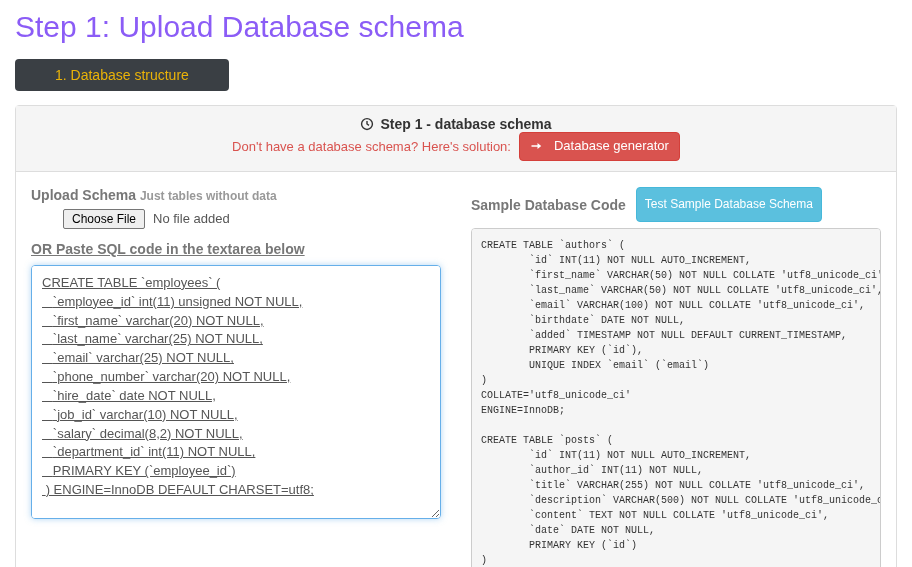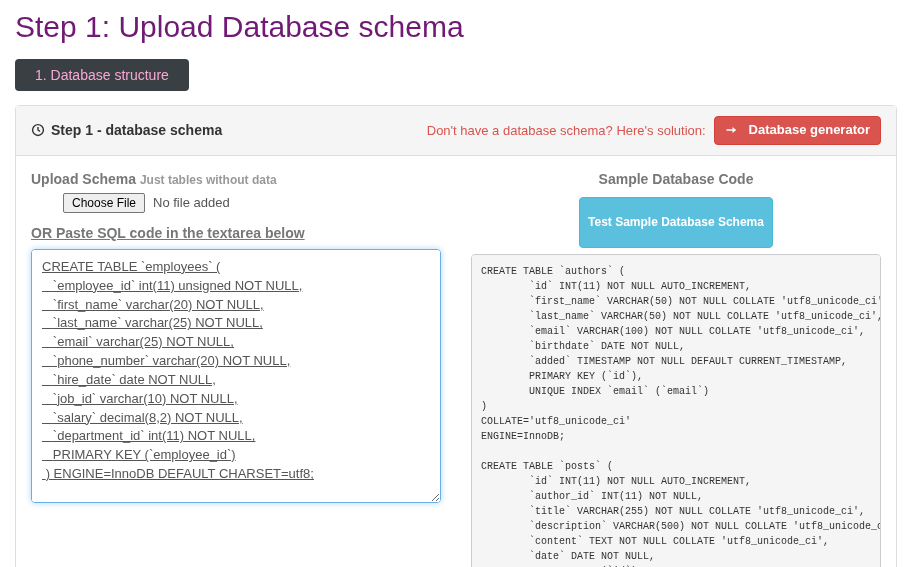--- a/index.html
+++ b/index.html
@@ -1,40 +1,40 @@
 <!DOCTYPE html>
 <html><head>
 <meta charset="utf-8">
 <style>
 * { box-sizing: border-box; margin: 0; padding: 0; }
 body { font-family: "Helvetica Neue", Helvetica, Arial, sans-serif; font-size: 14px; color: #333; background: #fff; width: 912px; }
 .container { padding: 0 15px; }
-h2.page-title { font-size: 30px; font-weight: 500; color: #701a75; margin: 10px 0 15px; }
-.nav-pill { display: inline-block; background: #3a3f44; color: #f9a8d4; padding: 8px 20px; border-radius: 4px; font-size: 14px; }
+h2.page-title { font-size: 30px; font-weight: 500; color: #8b5cf6; margin: 10px 0 15px; }
+.nav-pill { display: inline-block; background: #3a3f44; color: #eab308; padding: 8px 40px; border-radius: 4px; font-size: 14px; }
 .panel { border: 1px solid #ddd; border-radius: 4px; margin-top: 14px; background: #fff; }
-.panel-heading { padding: 10px 15px; border-bottom: 1px solid #ddd; background: #f5f5f5; display: flex; justify-content: space-between; align-items: center; }
+.panel-heading { padding: 10px 15px; border-bottom: 1px solid #ddd; background: #f5f5f5; display: flex; justify-content: space-between; align-items: center; flex-direction: column; }
 .panel-heading .left { display: flex; align-items: center; gap: 6px; font-weight: 700; color: #333; }
 .clock-icon svg { width: 14px; height: 14px; display: block; }
 .panel-heading .right { display: flex; align-items: center; gap: 8px; }
 .red-link { color: #d9534f; font-size: 13px; text-decoration: none; text-align: right; }
-.btn { display: inline-flex; align-items: center; gap: 12px; padding: 5px 10px; border-radius: 4px; font-size: 13px; border: 1px solid transparent; cursor: pointer; line-height: 1.3; font-weight: bold; }
+.btn { display: inline-flex; align-items: center; gap: 12px; padding: 5px 10px; border-radius: 4px; font-size: 13px; border: 1px solid transparent; cursor: pointer; line-height: 1.3; }
 .btn-danger { background: #d9534f; border-color: #d43f3a; color: #fff; }
-.btn-info { background: #5bc0de; border-color: #46b8da; color: #fff; font-size: 12px; padding: 17px 8px; }
+.btn-info { background: #5bc0de; border-color: #46b8da; color: #fff; font-size: 12px; padding: 9px 8px; }
 .arrow-icon svg { width: 12px; height: 12px; display: block; }
 .panel-body { padding: 15px; }
 .row { display: flex; gap: 30px; }
 .col { flex: 1; min-width: 0; }
 .section-label { font-weight: 700; color: #777; margin-bottom: 6px; }
 .section-label .sub { font-weight: 700; font-size: 12px; color: #999; }
 .file-row { display: flex; align-items: center; gap: 8px; margin-bottom: 12px; padding-left: 32px; }
 .choose-file-btn { font-family: Arial, sans-serif; font-size: 12px; padding: 2px 8px; background: #efefef; border: 1px solid #767676; border-radius: 2px; cursor: pointer; }
 .file-status { font-size: 13px; color: #555; }
 .or-label { font-weight: 700; color: #777; margin-bottom: 8px; text-decoration: underline; }
 textarea.sql-input { width: 100%; height: 254px; border: 1px solid #66afe9; border-radius: 4px; padding: 8px 10px; font-family: "Helvetica Neue", Helvetica, Arial, sans-serif; font-size: 13px; color: #555; line-height: 1.45; resize: both; outline: none; box-shadow: 0 0 6px rgba(102,175,233,.5); text-decoration: underline; }
-.right-head { display: flex; align-items: center; gap: 10px; margin-bottom: 6px; flex-direction: column; }
+.right-head { display: flex; align-items: center; gap: 10px; margin-bottom: 6px; }
 pre.sample-code { background: #f5f5f5; border: 1px solid #ccc; border-radius: 4px; padding: 9px; font-family: Menlo, Monaco, Consolas, "Courier New", monospace; font-size: 10px; color: #333; line-height: 1.5; white-space: pre; overflow-x: auto; }
 </style>
 </head>
 <body>
 
 <div class="container">
   <h2 class="page-title">Step 1: Upload Database schema</h2>
 
   <div class="nav-pill">1. Database structure</div>
 

